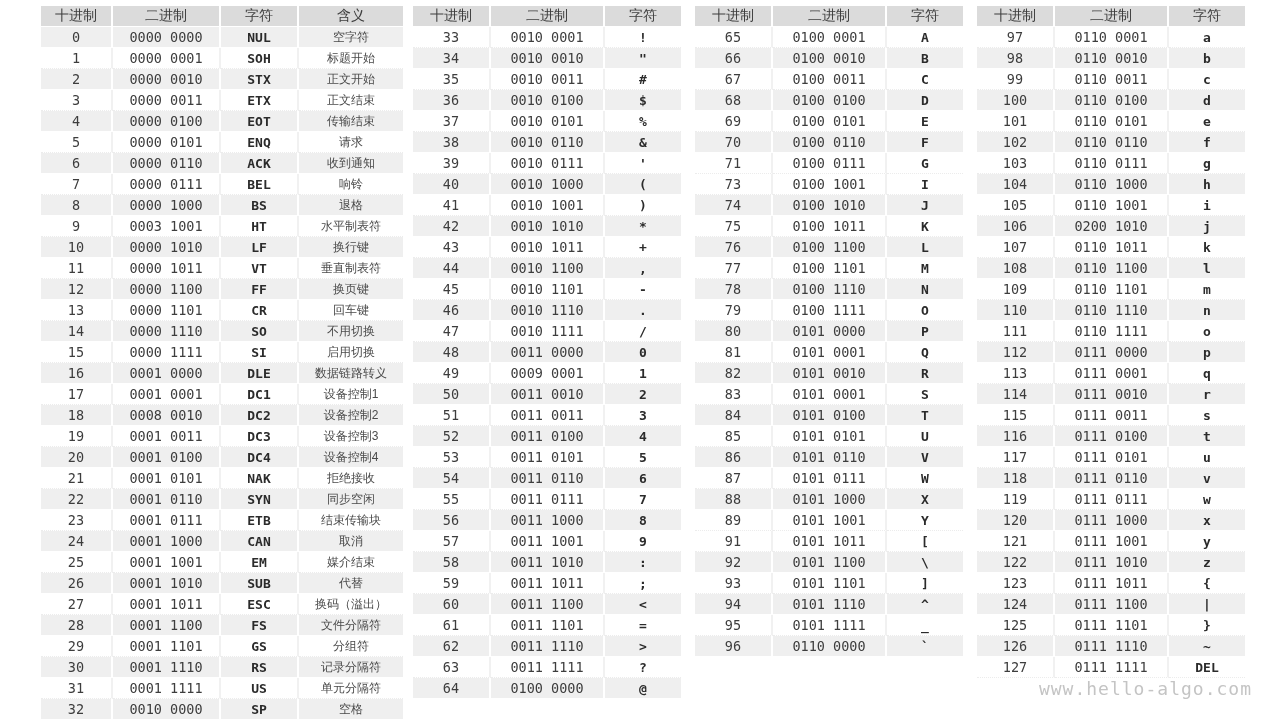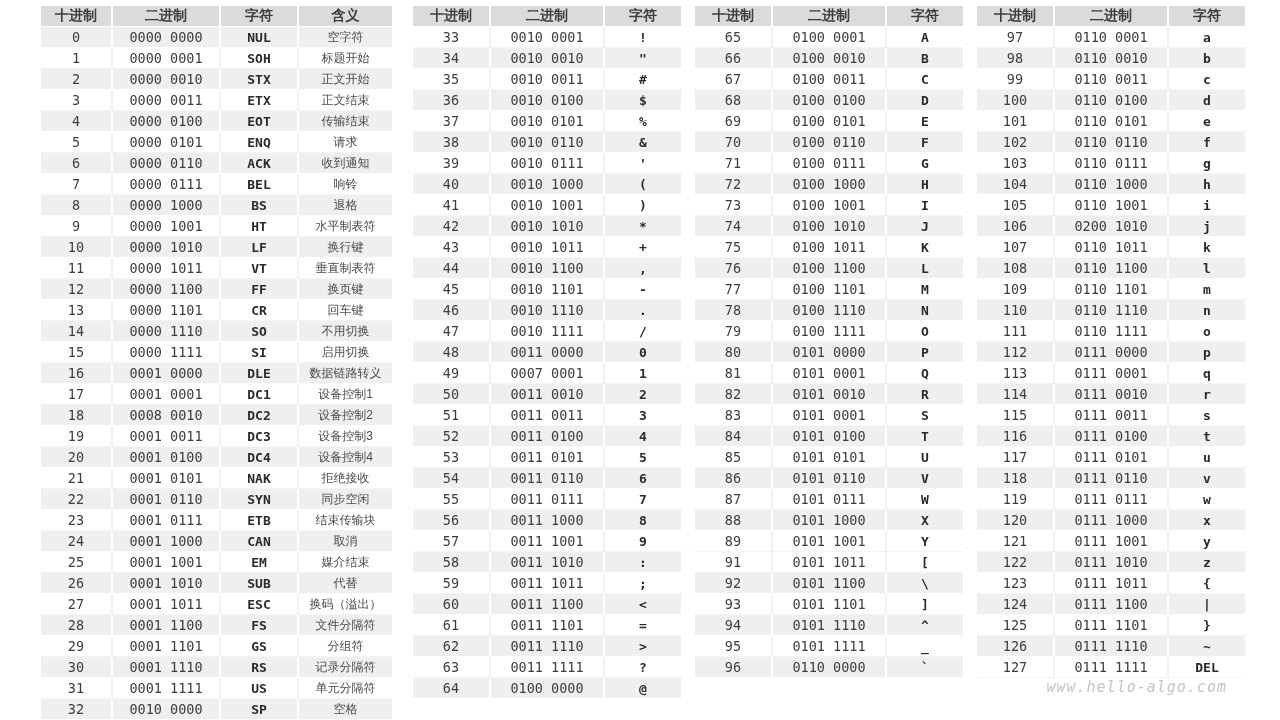--- a/index.html
+++ b/index.html
@@ -30,21 +30,21 @@
     border-right:2px solid #ffffff;
     border-bottom:1px solid #ffffff;
     white-space:nowrap;
     overflow:hidden;
   }
   th:last-child, td:last-child { border-right:none; }
 
   thead th {
     background:var(--header-bg,#dbdbdb);
     font-size:14px;
-    font-weight:bold;
+    font-weight:normal;
     color:var(--text,#3d3d3d);
   }
   tr.even td { background:var(--row-alt,#efefef); }
   tr.odd  td {
     background:var(--row-bg,#ffffff);
     border-right-color:#f1f1f1;
     border-bottom:1px dotted #ececec;
   }
 
   td.c-dec, td.c-bin {
@@ -60,40 +60,39 @@
   }
   td.c-meaning {
     font-size:12px;
     color:var(--meaning-text,#4a4a4a);
   }
 
   
   .t0 th:nth-child(1), .t0 td:nth-child(1) { width:70px; }
   .t0 th:nth-child(2), .t0 td:nth-child(2) { width:106px; }
   .t0 th:nth-child(3), .t0 td:nth-child(3) { width:76px; }
-  .t0 th:nth-child(4), .t0 td:nth-child(4) { width:93px; }
+  .t0 th:nth-child(4), .t0 td:nth-child(4) { width:104px; }
   .t1 th:nth-child(1), .t1 td:nth-child(1),
   .t2 th:nth-child(1), .t2 td:nth-child(1),
   .t3 th:nth-child(1), .t3 td:nth-child(1) { width:76px; }
   .t1 th:nth-child(2), .t1 td:nth-child(2),
   .t2 th:nth-child(2), .t2 td:nth-child(2),
   .t3 th:nth-child(2), .t3 td:nth-child(2) { width:112px; }
   .t1 th:nth-child(3), .t1 td:nth-child(3),
   .t2 th:nth-child(3), .t2 td:nth-child(3),
   .t3 th:nth-child(3), .t3 td:nth-child(3) { width:76px; }
 
   .watermark {
     position:absolute;
     top:678px;
-    right:53px;
+    right:28px;
     font-family:"DejaVu Sans Mono", monospace;
-    font-size:15px;
+    font-size:18px;
     letter-spacing:1px;
     color:var(--watermark-text,#c4c4c4);
-    font-style:italic;
   }
 </style>
 </head>
 <body style="--header-bg: #dbdbdb; --row-alt: #efefef; --row-bg: #ffffff; --text: #3d3d3d; --char-text: #2b2b2b; --meaning-text: #4a4a4a; --watermark-text: #c4c4c4;">
 
 <table class="ascii t0">
     <thead>
       <tr>
         <th>十进制</th>
         <th>二进制</th>
@@ -151,21 +150,21 @@
         <td class="c-meaning">响铃</td>
       </tr>
       <tr class="even">
         <td class="c-dec">8</td>
         <td class="c-bin">0000 1000</td>
         <td class="c-chr">BS</td>
         <td class="c-meaning">退格</td>
       </tr>
       <tr class="odd">
         <td class="c-dec">9</td>
-        <td class="c-bin">0000 1001</td>
+        <td class="c-bin">0003 1001</td>
         <td class="c-chr">HT</td>
         <td class="c-meaning">水平制表符</td>
       </tr>
       <tr class="even">
         <td class="c-dec">10</td>
         <td class="c-bin">0000 1010</td>
         <td class="c-chr">LF</td>
         <td class="c-meaning">换行键</td>
       </tr>
       <tr class="odd">
@@ -386,21 +385,21 @@
         <td class="c-bin">0010 1111</td>
         <td class="c-chr">/</td>
       </tr>
       <tr class="even">
         <td class="c-dec">48</td>
         <td class="c-bin">0011 0000</td>
         <td class="c-chr">0</td>
       </tr>
       <tr class="odd">
         <td class="c-dec">49</td>
-        <td class="c-bin">0007 0001</td>
+        <td class="c-bin">0009 0001</td>
         <td class="c-chr">1</td>
       </tr>
       <tr class="even">
         <td class="c-dec">50</td>
         <td class="c-bin">0011 0010</td>
         <td class="c-chr">2</td>
       </tr>
       <tr class="odd">
         <td class="c-dec">51</td>
         <td class="c-bin">0011 0011</td>
@@ -510,25 +509,20 @@
       <tr class="even">
         <td class="c-dec">70</td>
         <td class="c-bin">0100 0110</td>
         <td class="c-chr">F</td>
       </tr>
       <tr class="odd">
         <td class="c-dec">71</td>
         <td class="c-bin">0100 0111</td>
         <td class="c-chr">G</td>
       </tr>
-      <tr class="even">
-        <td class="c-dec">72</td>
-        <td class="c-bin">0100 1000</td>
-        <td class="c-chr">H</td>
-      </tr>
       <tr class="odd">
         <td class="c-dec">73</td>
         <td class="c-bin">0100 1001</td>
         <td class="c-chr">I</td>
       </tr>
       <tr class="even">
         <td class="c-dec">74</td>
         <td class="c-bin">0100 1010</td>
         <td class="c-chr">J</td>
       </tr>

